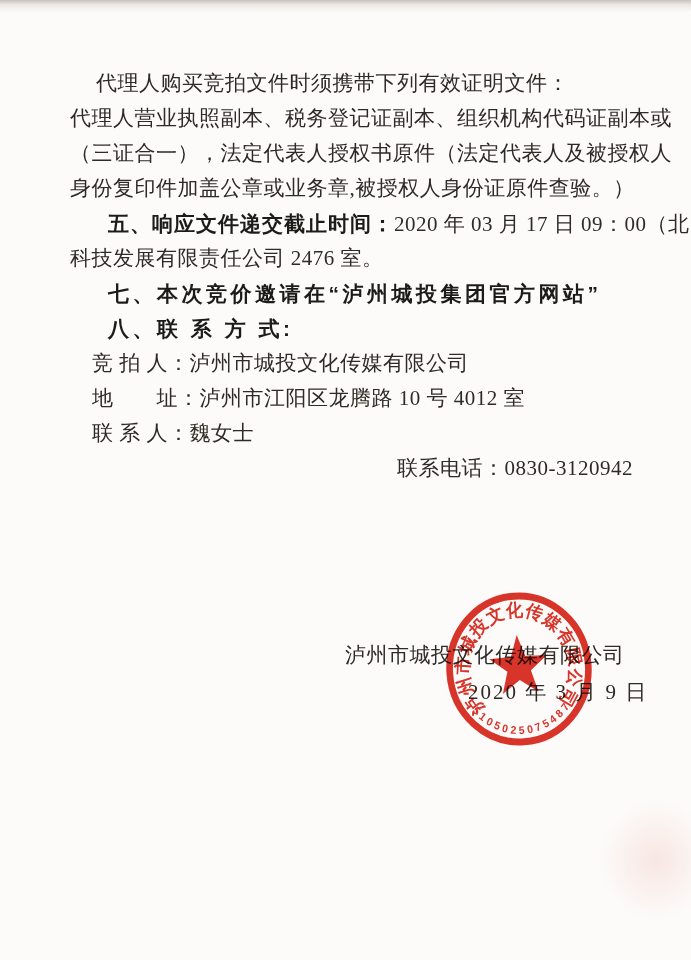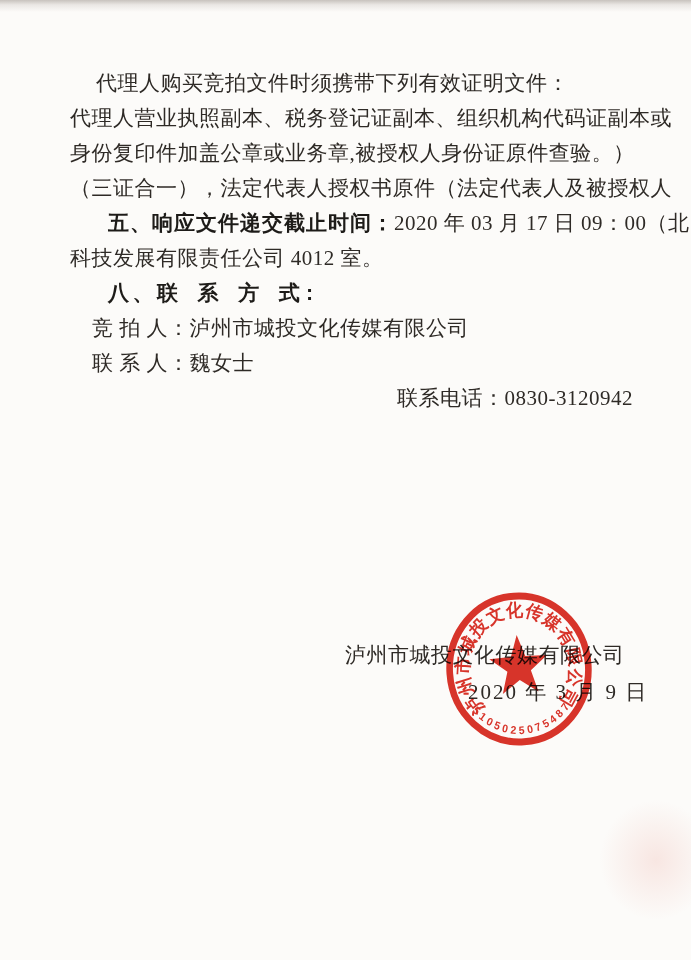--- a/index.html
+++ b/index.html
@@ -27,21 +27,21 @@
   .doc {
     position:absolute; left:70px; top:66px; right:58px;
     color:#2e2a26; font-size:21px;
   }
   .line { height:35px; line-height:35px; white-space:nowrap; letter-spacing:0.5px; }
   .indent-sm { padding-left:26px; }
   .indent-md { padding-left:38px; }
   .indent-contact { padding-left:22px; }
   .indent-tel { padding-left:14px;text-align:right; }
   .bold {
-    font-family:Liberation Mono, monospace;
+    font-family:Liberation Sans, sans-serif;
     font-weight:700; color:#1d1b18; letter-spacing:1px;
   }
   .spread { letter-spacing:3.5px; }
   .serif { color:#2e2a26; }
 
   .sig-company {
     position:absolute; left:345px; top:641px;
     font-size:21px; letter-spacing:0.5px; color:#2e2a26; white-space:nowrap;
   }
   .sig-date {
@@ -61,26 +61,28 @@
 <body>
 
 <div class="page">
 
   <div class="scan-edge"></div>
   <div class="smudge"></div>
 
   <div class="doc">
     <div class="line indent-sm"><span class="serif">代理人购买竞拍文件时须携带下列有效证明文件：</span></div>
     <div class="line"><span class="serif">代理人营业执照副本、税务登记证副本、组织机构代码证副本或</span></div>
+    <div class="line"><span class="serif">（三证合一），法定代表人授权书原件（法定代表人及被授权人</span></div>
     <div class="line"><span class="serif">身份复印件加盖公章或业务章,被授权人身份证原件查验。）</span></div>
-    <div class="line"><span class="serif">（三证合一），法定代表人授权书原件（法定代表人及被授权人</span></div>
     <div class="line indent-md"><span class="bold">五、响应文件递交截止时间：</span><span class="serif">2020 年 03 月 17 日 09：00（北</span></div>
-    <div class="line"><span class="serif">科技发展有限责任公司 4012 室。</span></div>
+    <div class="line"><span class="serif">科技发展有限责任公司 2476 室。</span></div>
+    <div class="line indent-md"><span class="bold spread">七、本次竞价邀请在“泸州城投集团官方网站”</span></div>
     <div class="line indent-md"><span class="bold spread">八、联 系 方 式:</span></div>
     <div class="line indent-contact"><span class="serif">竞 拍 人：</span><span class="serif">泸州市城投文化传媒有限公司</span></div>
+    <div class="line indent-contact"><span class="serif">地　　址：</span><span class="serif">泸州市江阳区龙腾路 10 号 4012 室</span></div>
     <div class="line indent-contact"><span class="serif">联 系 人：</span><span class="serif">魏女士</span></div>
     <div class="line indent-tel"><span class="serif">联系电话：</span><span class="serif">0830-3120942</span></div>
   </div>
 
   <div class="sig-company">泸州市城投文化传媒有限公司</div>
   <div class="sig-date">2020 年 3 月 9 日</div>
 
   <svg class="seal" viewBox="0 0 160 160" preserveAspectRatio="none" xmlns="http://www.w3.org/2000/svg">
     <defs>
       <path id="arcTop" d="M 42.5,117.5 A 53 53 0 1 1 117.5,117.5" fill="none"></path>

